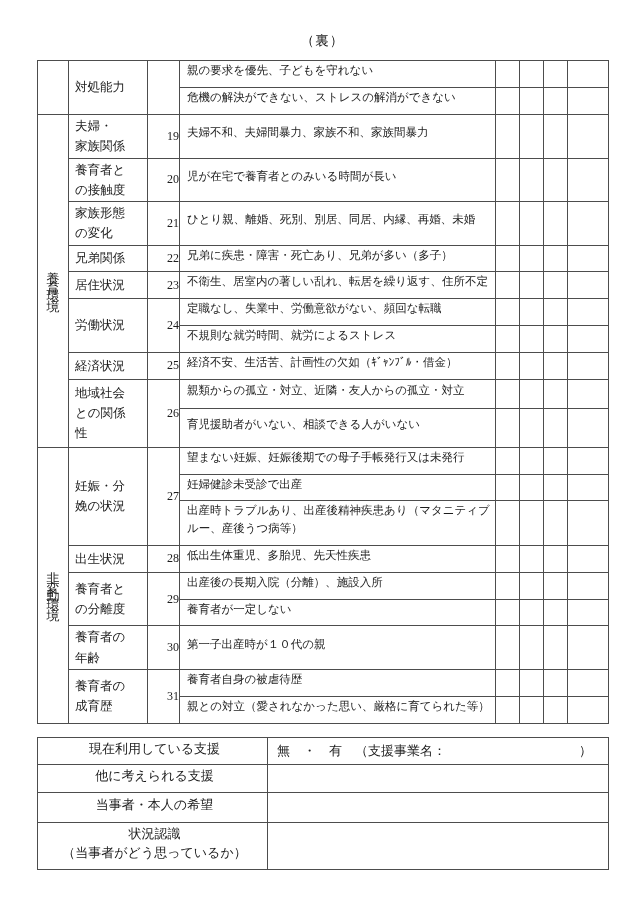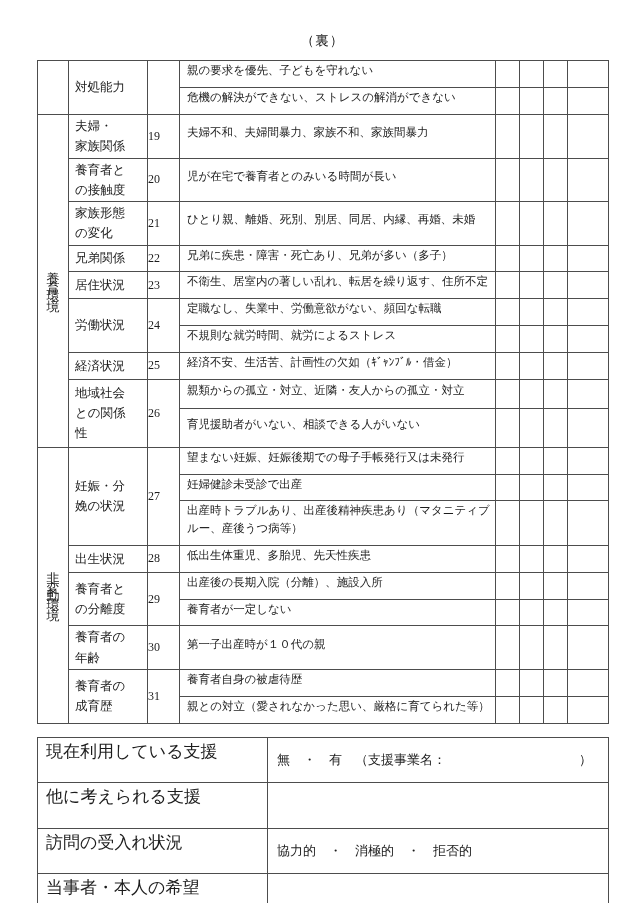--- a/index.html
+++ b/index.html
@@ -18,30 +18,30 @@
   
   .t1 .grp{text-align:center;}
   .vtext{
     writing-mode:vertical-rl;text-orientation:upright;
     font-size:13px;letter-spacing:9px;display:inline-block;line-height:1;
   }
   .t1 .cat{
     font-size:12.5px;line-height:1.62;padding:1px 19px 1px 6px;
     white-space:pre-line;text-align:left;
   }
-  .t1 .num{font-size:12px;text-align:left;padding:0;}
+  .t1 .num{font-size:12px;text-align:right;padding:0;}
   .t1 .desc{
     font-size:11.5px;line-height:1.55;padding:1px 3px 7px 7px;text-align:left;
   }
   .t1 .chk{padding:0;}
   
   .t2{margin-top:13px;}
   .t2 .lbl{
-    font-size:17px;line-height:1.45;padding:2px 4px 18px 8px;
-    white-space:pre-line;text-align:left;
+    font-size:13px;line-height:1.45;padding:2px 4px 6px 8px;
+    white-space:pre-line;text-align:center;
   }
   .t2 .val{font-size:13px;padding:0;}
   .valflex{
     display:flex;justify-content:space-between;align-items:center;
     padding:0 16px 0 9px;
   }
 </style>
 </head>
 <body>
 
@@ -271,29 +271,20 @@
     </tr>
     <tr style="height:26px">
       <td class="lbl">他に考えられる支援</td>
       <td class="val">
         <div class="valflex">
               <span></span>
               <span></span>
             </div>
       </td>
     </tr>
-    <tr style="height:26px">
-      <td class="lbl">訪問の受入れ状況</td>
-      <td class="val">
-        <div class="valflex">
-              <span>協力的　・　消極的　・　拒否的</span>
-              <span></span>
-            </div>
-      </td>
-    </tr>
     <tr style="height:30px">
       <td class="lbl">当事者・本人の希望</td>
       <td class="val">
         <div class="valflex">
               <span></span>
               <span></span>
             </div>
       </td>
     </tr>
     <tr style="height:40px">

